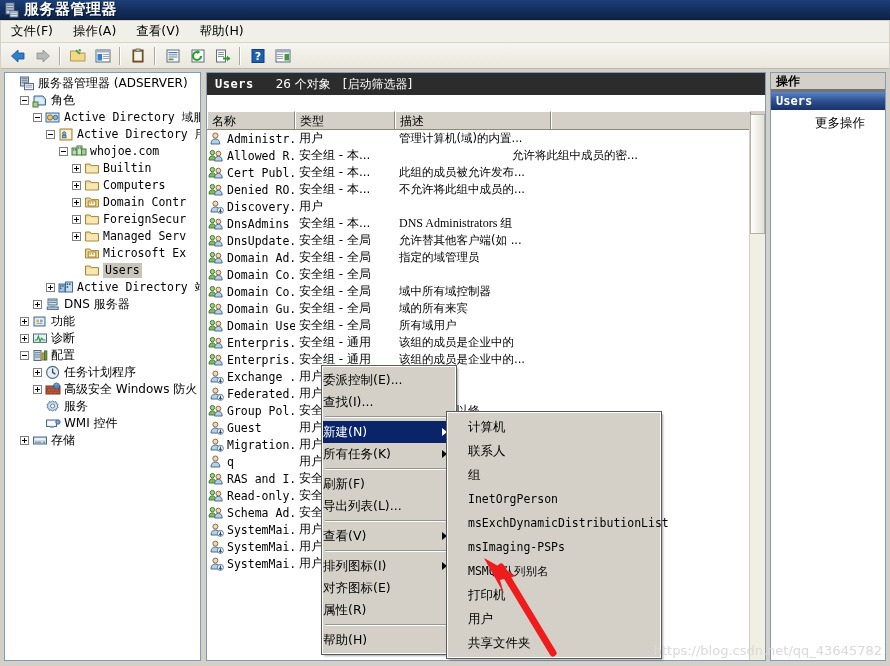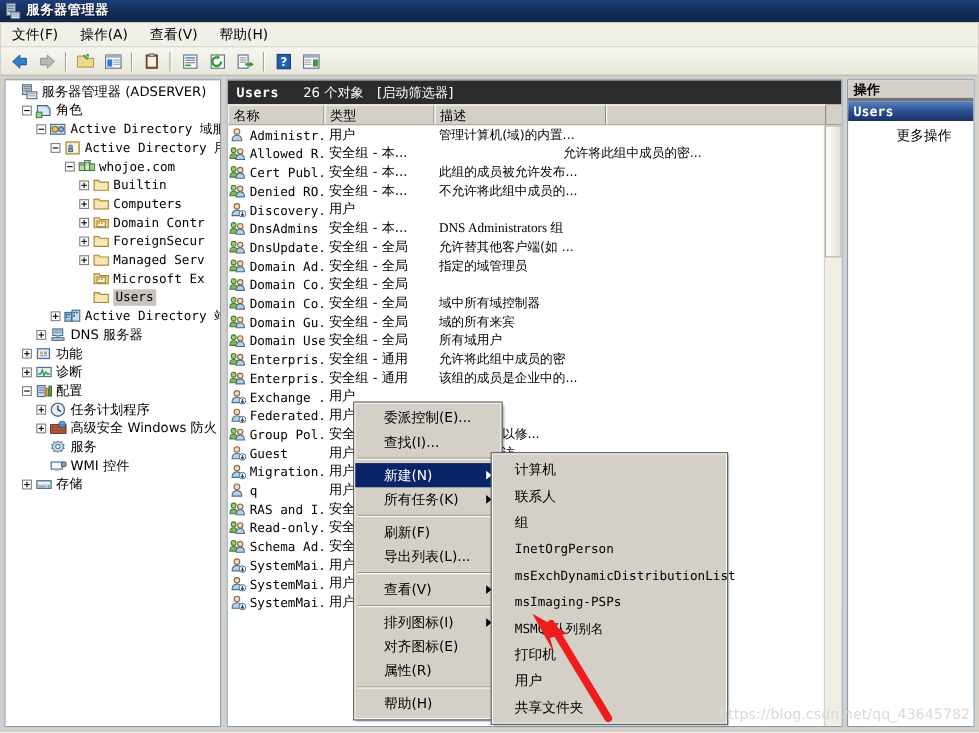--- a/index.html
+++ b/index.html
@@ -20,21 +20,21 @@
   
   .titlebar {
     position: absolute; left: 0; top: 0; width: 890px; height: 20px;
     background: linear-gradient(to bottom, #1c3f7a 0%, #14315f 45%, #0d2349 100%);
     display: flex; align-items: center;
     padding-left: 4px;
     border-bottom: 1px solid #0a1c38;
   }
   .titlebar .tb-icon { width: 16px; height: 16px; margin-right: 4px; position: relative; }
   .tb-label {
-    color: #ffffff; font-size: 12px; font-weight: bold;
+    color: #ffffff; font-size: 15px; font-weight: bold;
     font-family: "DejaVu Sans", sans-serif;
     letter-spacing: 0.5px;
     text-shadow: 1px 1px 0 rgba(0,0,0,0.5);
   }
 
   
   .menubar {
     position: absolute; left: 1px; top: 21px; width: 888px; height: 22px;
     background: #f0efe8;
     display: flex; align-items: center;
@@ -123,20 +123,21 @@
   .list-header .lh-title { font-weight: bold; letter-spacing: 0.5px; }
   .list-header .lh-meta { margin-left: 22px; font-family: "DejaVu Sans", sans-serif; font-size: 12px; }
   .list-header .lh-filter { margin-left: 12px; font-family: "DejaVu Sans", sans-serif; font-size: 12px; }
 
   .col-header {
     display: flex; height: 19px;
     background: #d4d0c8;
     border-bottom: 1px solid #8f8a7e;
     font-family: Liberation Mono, monospace;
     font-size: 12px;
+    margin-top: 16px;
   }
   .ch {
     border-right: 1px solid #8f8a7e;
     border-top: 1px solid #ffffff;
     border-left: 1px solid #ffffff;
     padding: 1px 0 0 4px;
     display: flex; align-items: center;
     background: #d4d0c8;
     overflow: hidden;
   }
@@ -193,21 +194,21 @@
     background: #d4d0c8;
     border: 1px solid #ffffff;
     box-shadow: 2px 2px 2px rgba(0,0,0,0.35);
     outline: 1px solid #5a5a5a;
     font-family: "DejaVu Sans", sans-serif;
     z-index: 30;
     padding: 2px 0;
   }
   .ctx-item {
     height: 22px; display: flex; align-items: center;
-    padding-left: 26px; padding-right: 22px;
+    padding-right: 22px;
     font-size: 12.5px; color: #000; white-space: nowrap;
     position: relative;
   }
   .ctx-item.hl { background: #0a246a; color: #ffffff; }
   .ctx-item .arrow {
     position: absolute; right: 8px; top: 50%;
     width: 0; height: 0; margin-top: -4px;
     border-left: 5px solid #000; border-top: 4px solid transparent;
     border-bottom: 4px solid transparent;
   }
@@ -766,21 +767,21 @@
           <div class="cell-name" style="width: 88px;">
             <span class="uicon"><svg width="16" height="15" viewBox="0 0 16 15">
                 <circle cx="4.4" cy="4.6" r="2.2" fill="#9dd07c" stroke="#4b7a35"></circle>
                 <path d="M1 12 C1 9 2.6 7.8 4.4 7.8 C6.2 7.8 7.8 9 7.8 12 Z" fill="#7cbd5a" stroke="#4b7a35"></path>
                 <circle cx="10.4" cy="5.6" r="2.4" fill="#f0d8b8" stroke="#8a6a44"></circle>
                 <path d="M6.6 13 C6.6 9.6 8.4 8.4 10.4 8.4 C12.4 8.4 14.2 9.6 14.2 13 Z" fill="#b9cfe6" stroke="#4b6d8b"></path>
               </svg></span>
             <span>Enterpris...</span>
           </div>
           <div class="cell-type" style="width: 100px;">安全组 - 通用</div>
-          <div class="cell-desc" style="width: 356px;">允许将此组中成员的密</div>
+          <div class="cell-desc" style="width: 356px;">该组的成员是企业中的</div>
         </div>
         <div class="row">
           <div class="cell-name" style="width: 88px;">
             <span class="uicon"><svg width="16" height="15" viewBox="0 0 16 15">
                 <circle cx="4.4" cy="4.6" r="2.2" fill="#9dd07c" stroke="#4b7a35"></circle>
                 <path d="M1 12 C1 9 2.6 7.8 4.4 7.8 C6.2 7.8 7.8 9 7.8 12 Z" fill="#7cbd5a" stroke="#4b7a35"></path>
                 <circle cx="10.4" cy="5.6" r="2.4" fill="#f0d8b8" stroke="#8a6a44"></circle>
                 <path d="M6.6 13 C6.6 9.6 8.4 8.4 10.4 8.4 C12.4 8.4 14.2 9.6 14.2 13 Z" fill="#b9cfe6" stroke="#4b6d8b"></path>
               </svg></span>
             <span>Enterpris...</span>

